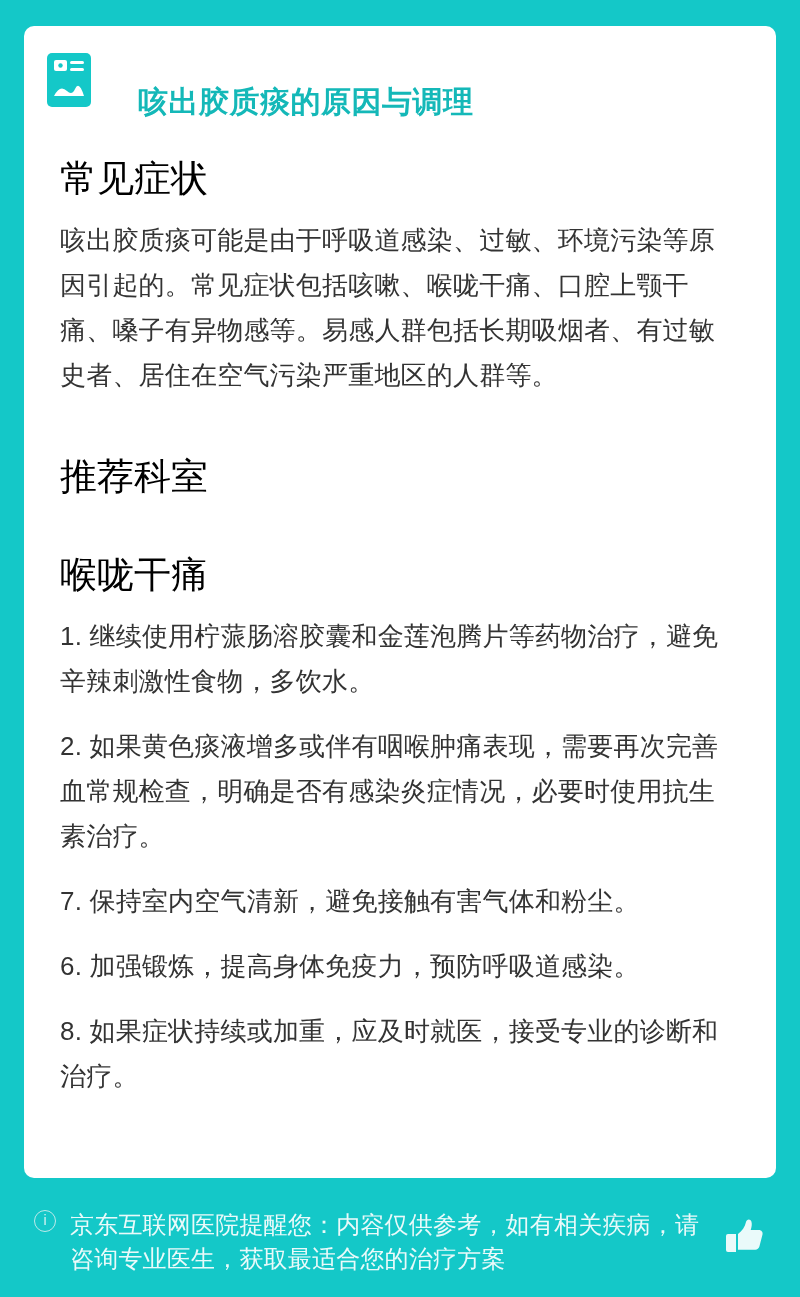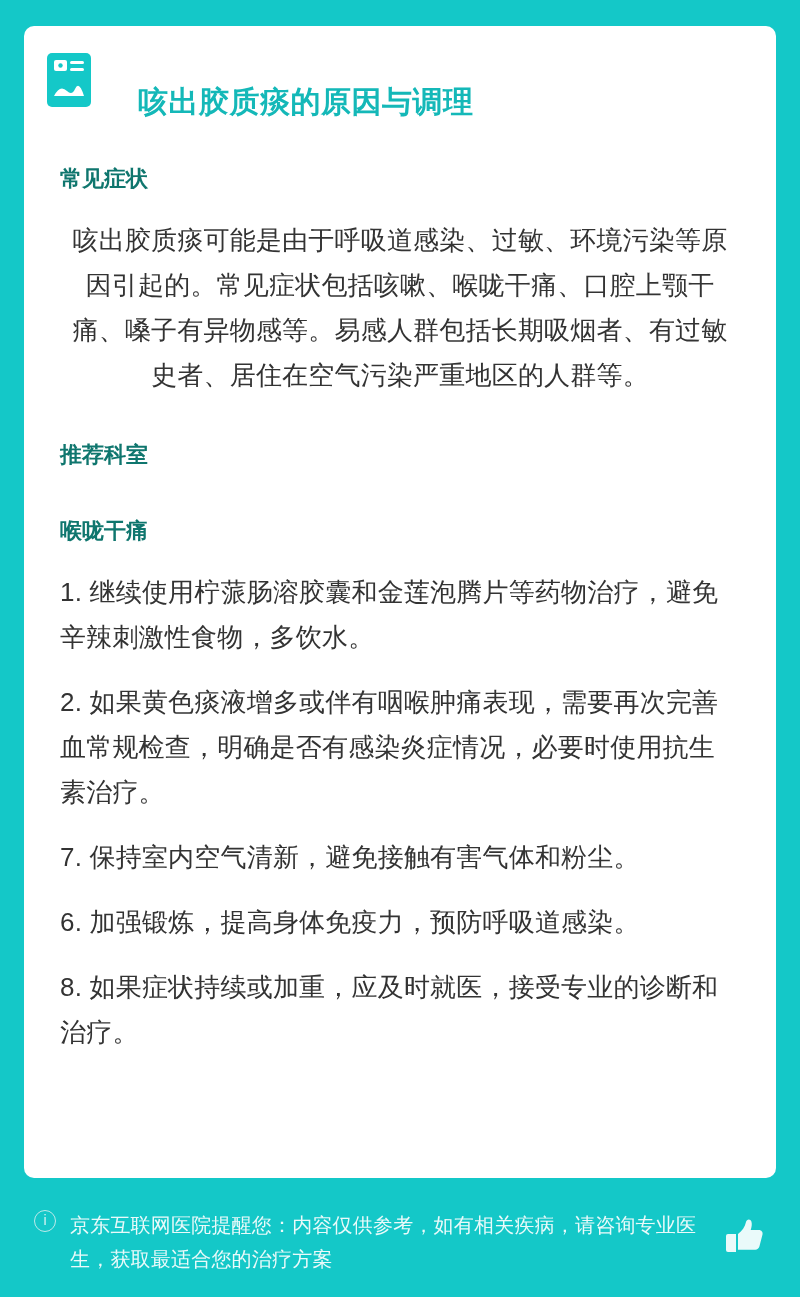--- a/index.html
+++ b/index.html
@@ -43,36 +43,35 @@
     font-size: 30px;
     font-weight: bold;
     color: #14b8b8;
     letter-spacing: 0.5px;
     line-height: 40px;
   }
   .content {
     margin-top: 38px;
   }
   h2.section-heading {
-    font-size: 22px;
-    font-weight: bold;
-    color: #0f766e;
+    font-size: 37px;
+    font-weight: normal;
+    color: #000000;
     margin: 0 0 20px 0;
     line-height: 38px;
   }
   h2.section-heading.gap {
-    margin-top: 38px;
+    margin-top: 60px;
   }
   p.body-text {
     font-size: 26px;
     color: #333333;
     line-height: 45px;
     margin: 0 0 14px 0;
     letter-spacing: 0.2px;
-    text-align: center;
   }
   p.body-text.last {
     margin-bottom: 0;
   }
   .list {
     margin-top: 10px;
   }
   .list p {
     font-size: 26px;
     color: #333333;
@@ -101,21 +100,21 @@
     color: #d8f3f3;
     font-size: 14px;
     line-height: 18px;
     text-align: center;
     margin-right: 14px;
     margin-top: 2px;
     align-self: flex-start;
   }
   .footer-text {
     flex: 1 1 auto;
-    font-size: 20px;
+    font-size: 24px;
     color: #eafafa;
     line-height: 34px;
     letter-spacing: 0.2px;
   }
   .thumb {
     flex: 0 0 auto;
     width: 44px;
     height: 44px;
     margin-left: 12px;
     align-self: flex-start;

